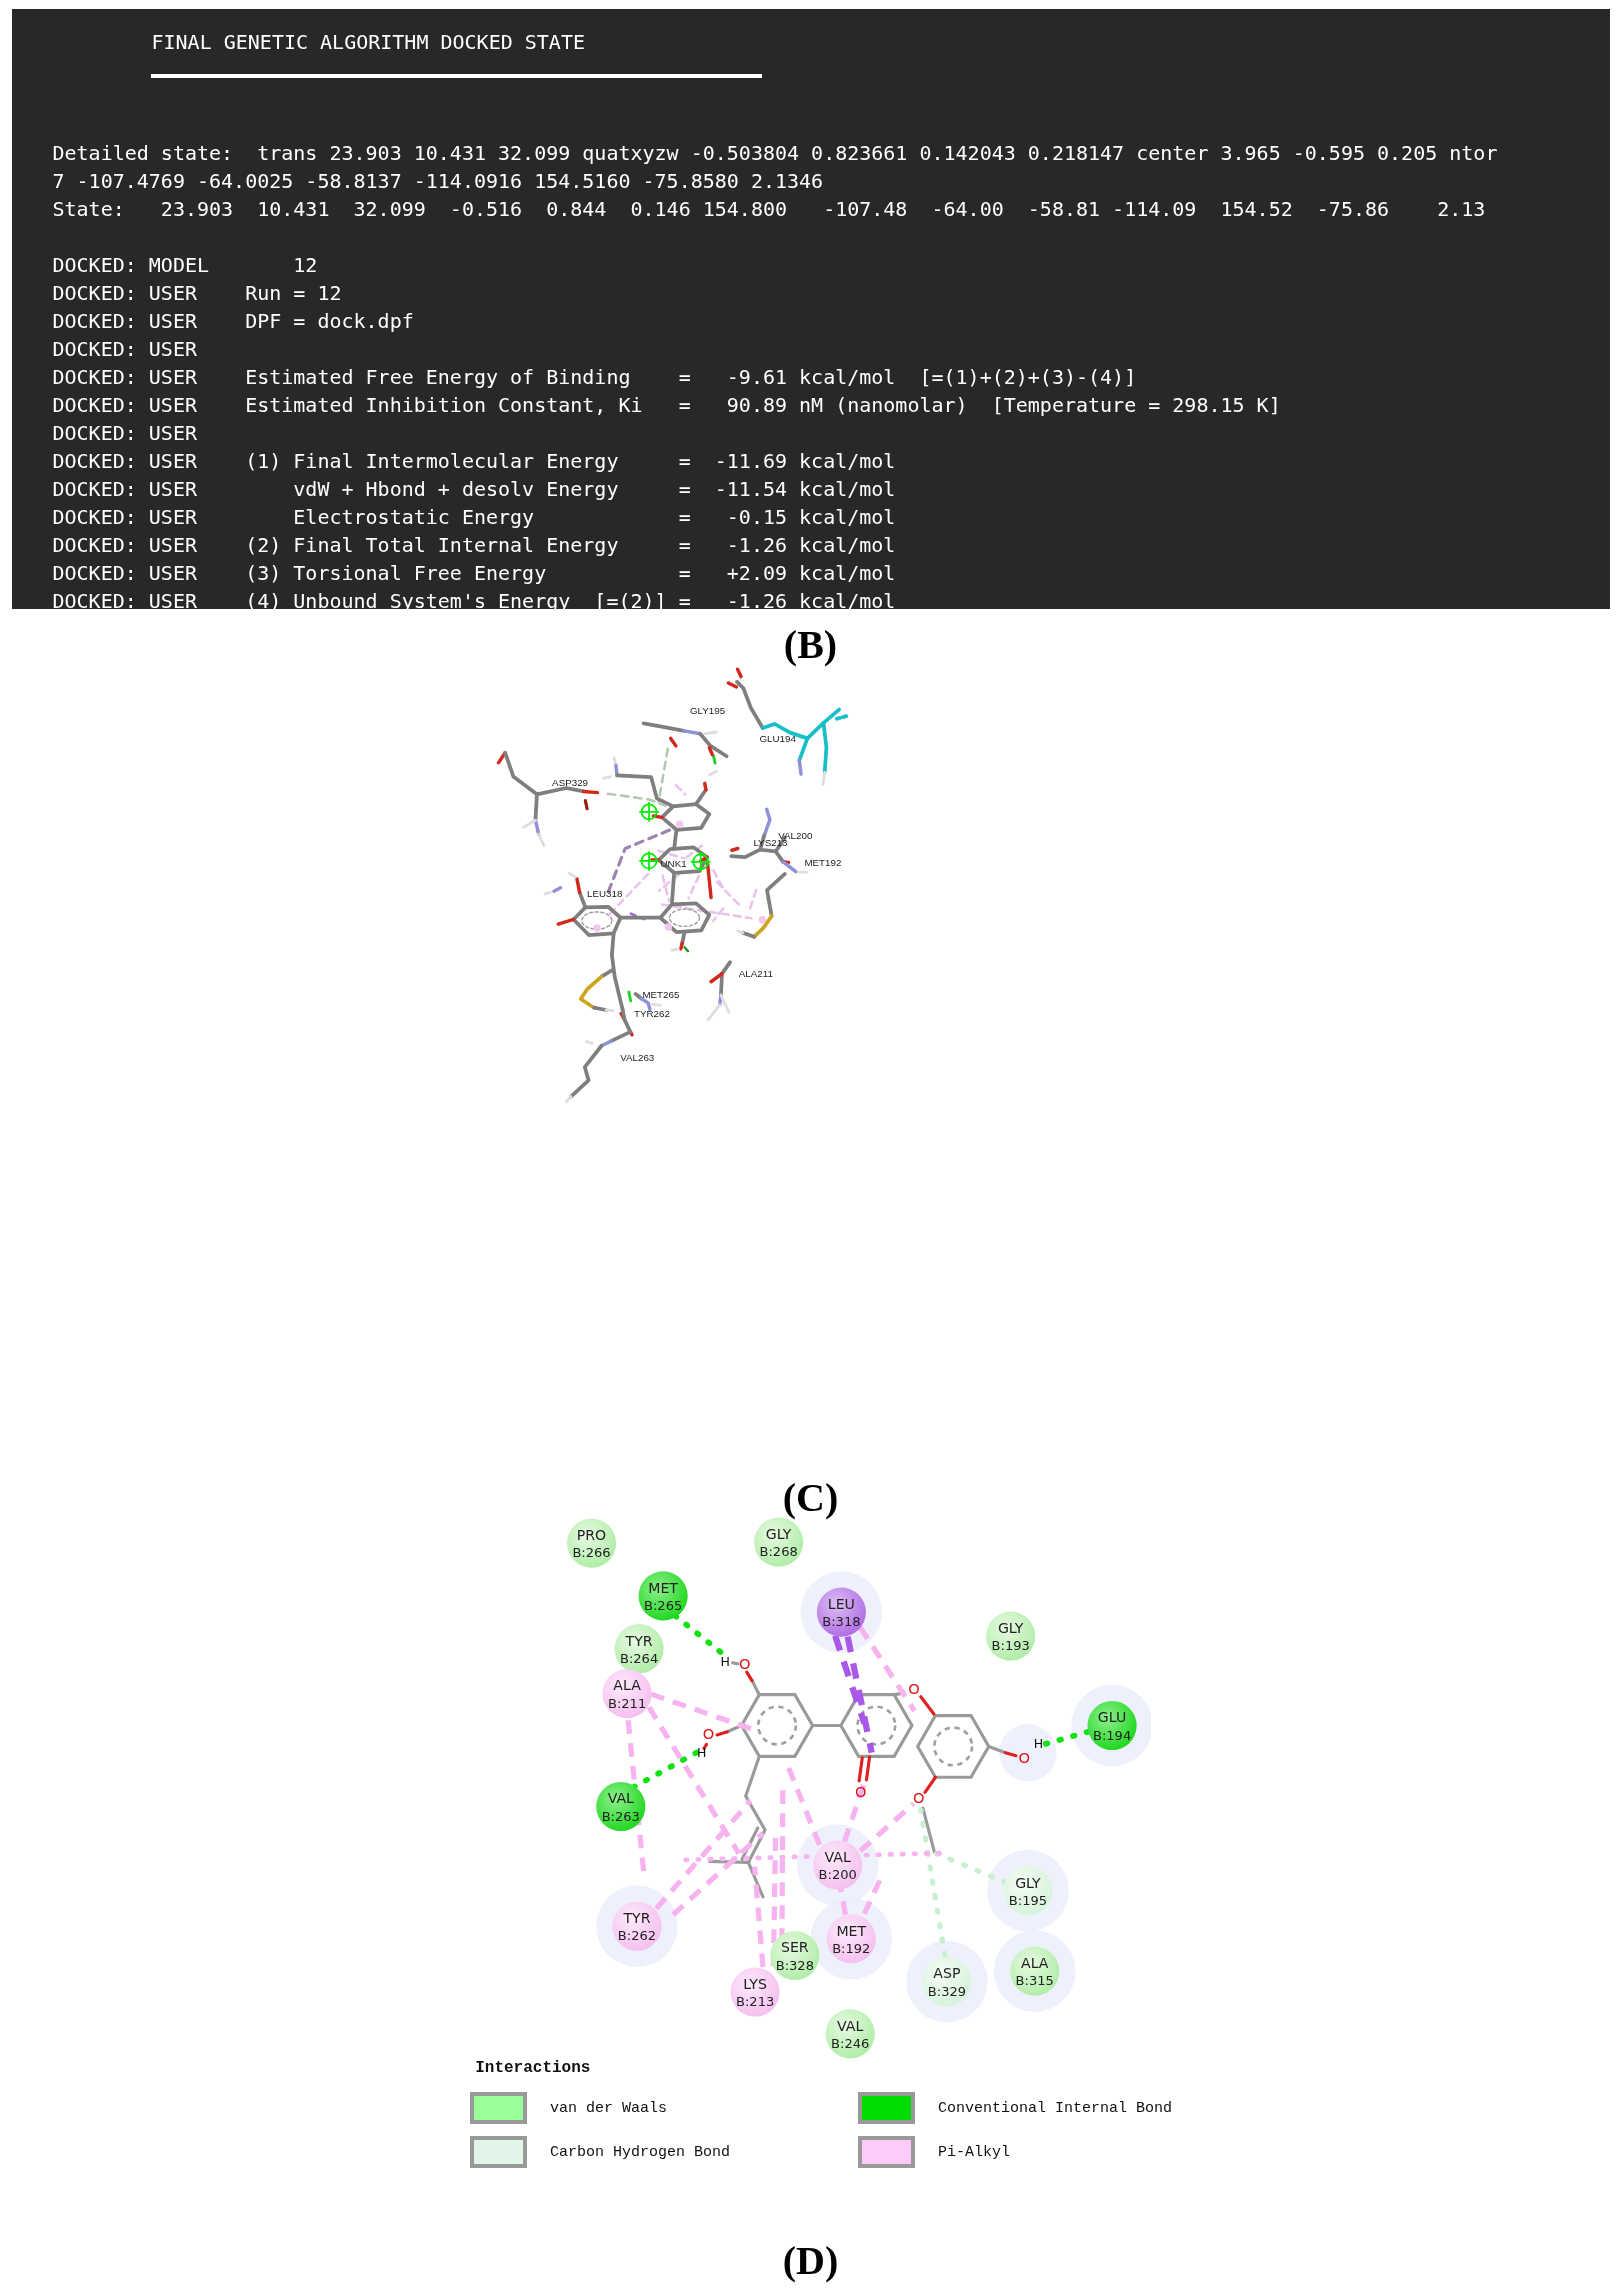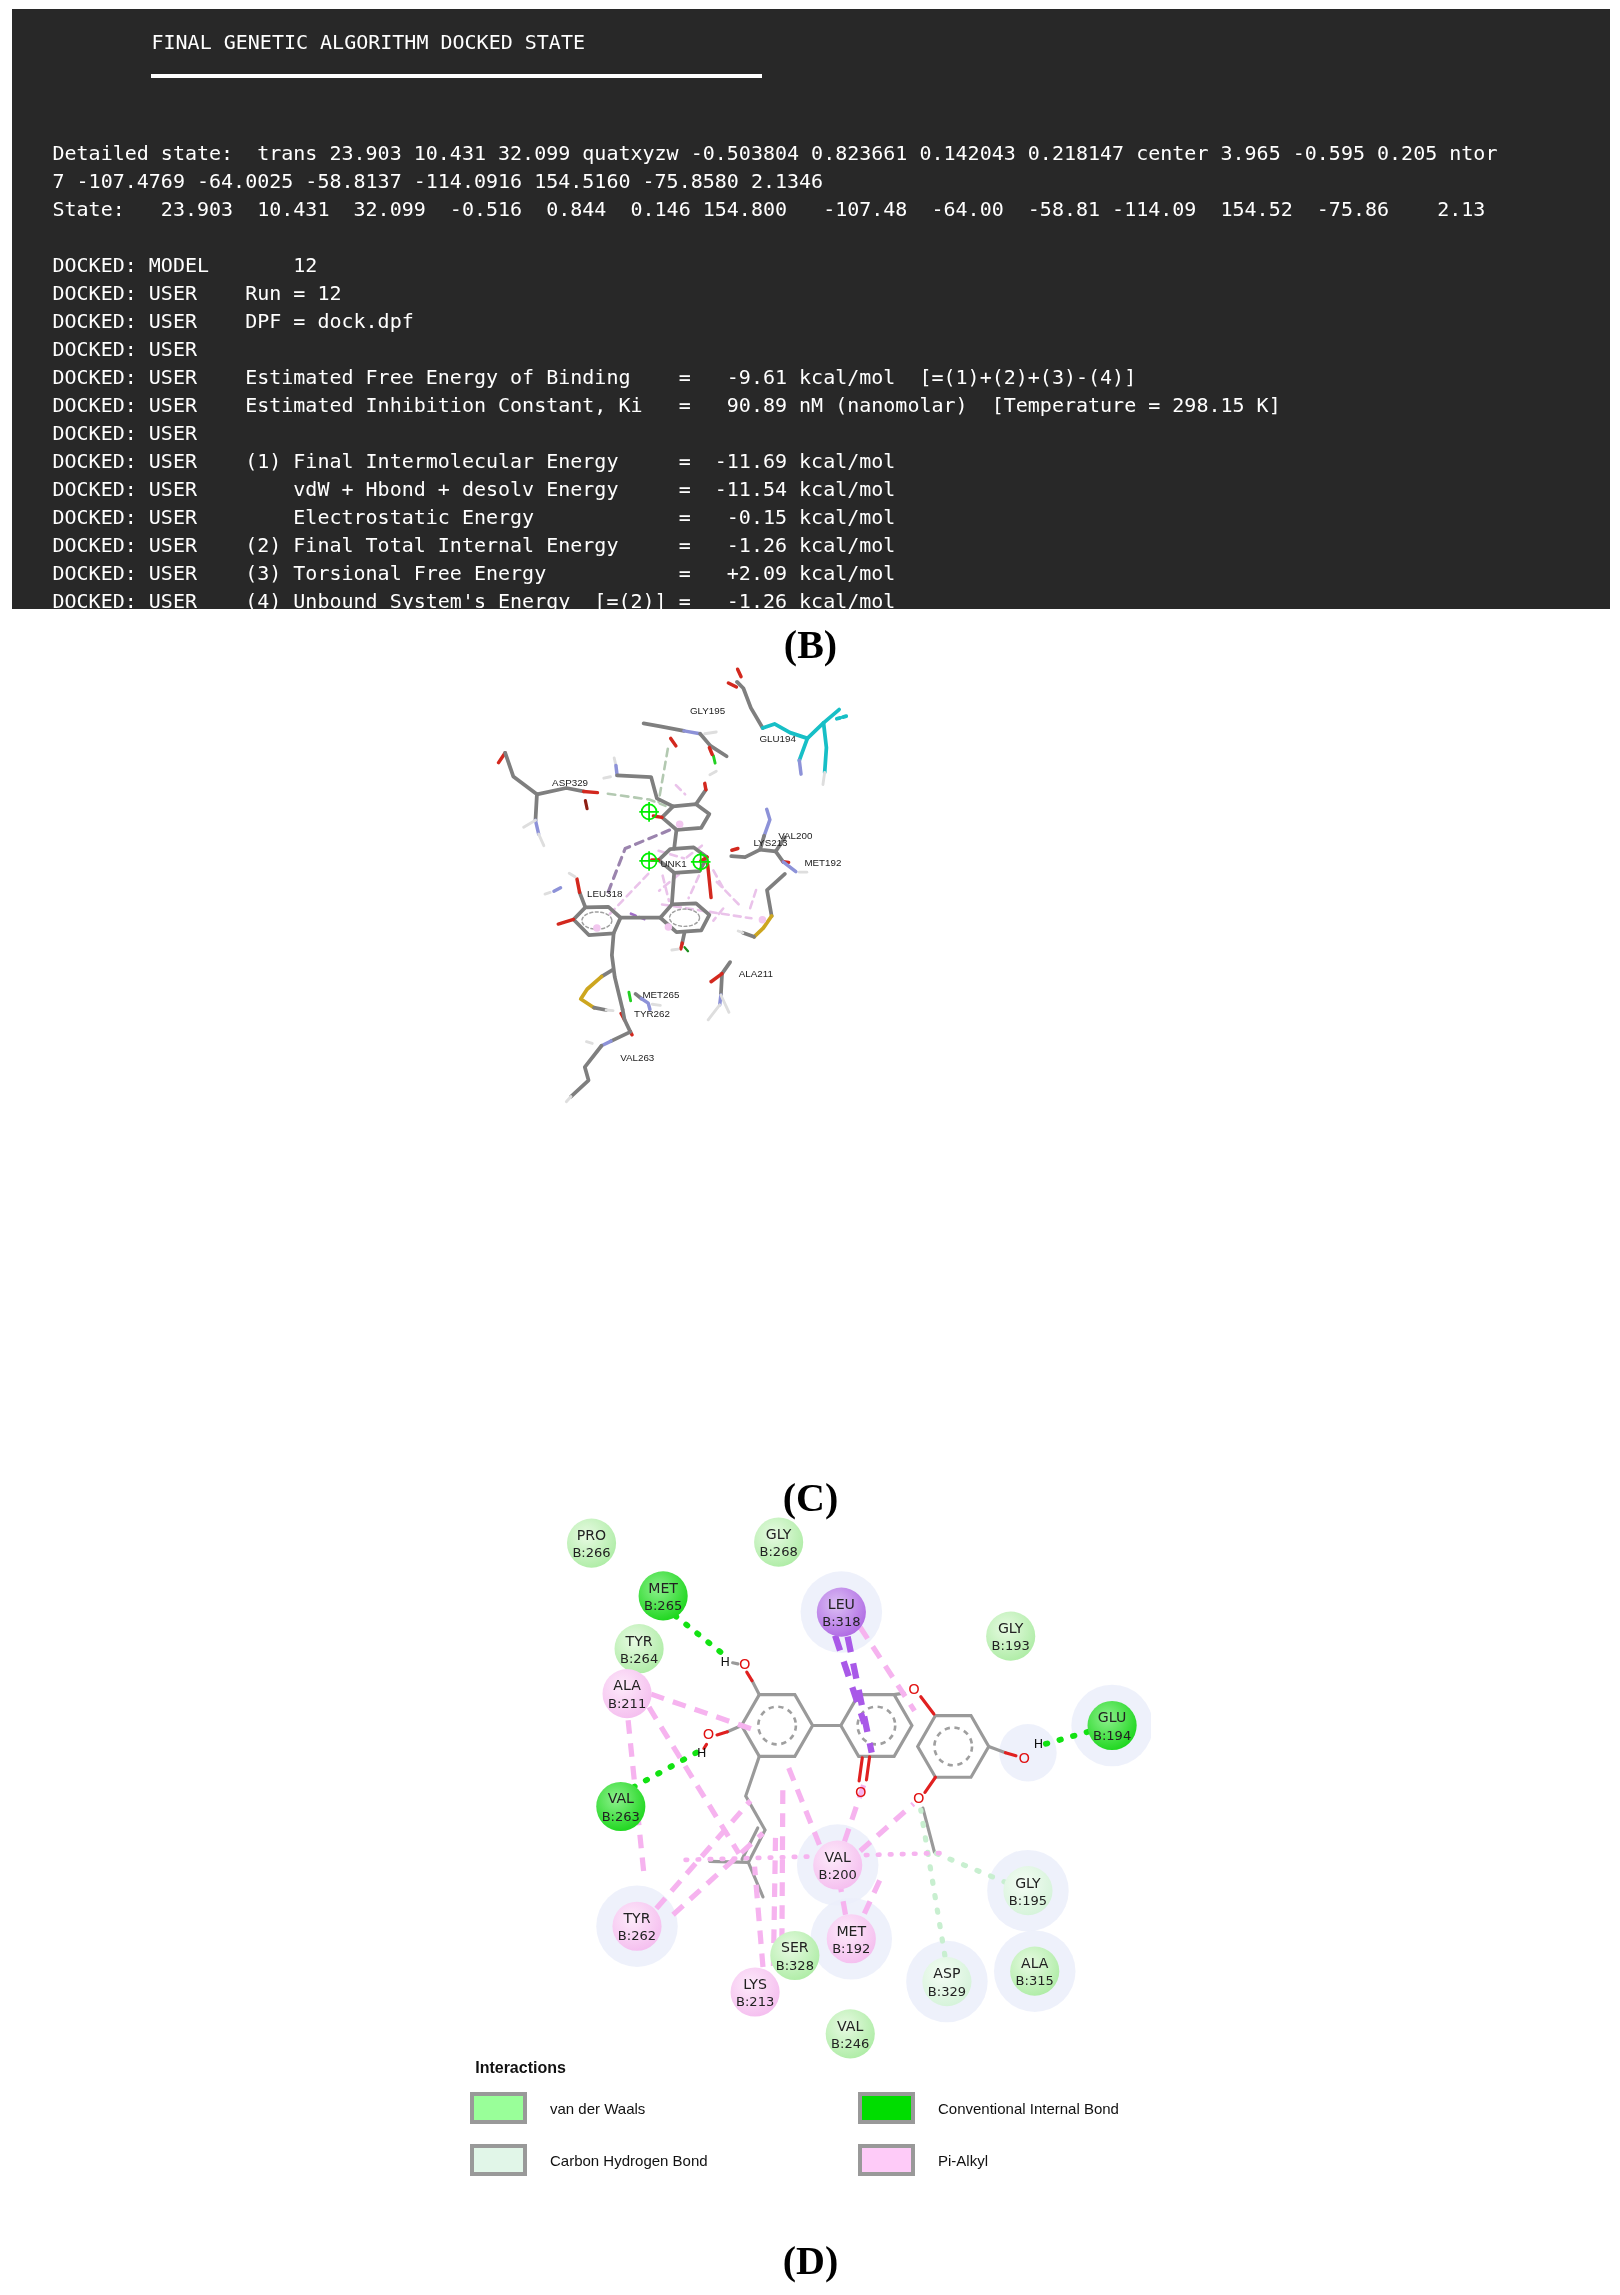--- a/index.html
+++ b/index.html
@@ -29,23 +29,23 @@
   .pkd{stroke:#eac3ea;stroke-width:9;stroke-dasharray:24 18;}
   .ppd{stroke:#9b84ae;stroke-width:11;stroke-dasharray:28 22;}
   .ppd2{stroke:#a06cc8;stroke-width:9;stroke-dasharray:18 14;}
   .grn{stroke:#23d123;stroke-width:10;}
   .grn2{stroke:#1d8f1d;stroke-width:8;}
   .ringdash{fill:none;stroke:#9f9f9f;stroke-width:5;stroke-dasharray:10 9;}
   .bond{fill:none;stroke:#9a9a9a;stroke-width:6;stroke-linecap:round;}
   .bondr{fill:none;stroke:#e02020;stroke-width:6;stroke-linecap:round;}
   .c3-label{font-family:"Liberation Sans","DejaVu Sans",sans-serif;font-size:34px;fill:#1c1c1c;}
   
-  .legend{position:absolute;left:470px;top:2059px;width:743px;}
+  .legend{position:absolute;left:470px;top:2059px;width:743px;font-family:Liberation Mono, monospace;}
   .legend-title{font-weight:bold;font-size:16px;color:#111;margin:0 0 9.4px 5.2px;}
-  .legend-grid{display:grid;grid-template-columns:388px auto;row-gap:8px;}
+  .legend-grid{display:grid;grid-template-columns:388px auto;row-gap:0;}
   .legend-item{display:flex;align-items:center;height:44px;}
   .legend-swatch{width:49px;height:24px;border:4.7px solid #999999;margin-right:23px;flex:0 0 auto;}
   .legend-label{font-size:15px;color:#111;}
 </style>
 </head>
 <body>
 
 <div class="page">
 
   <div class="terminal">

